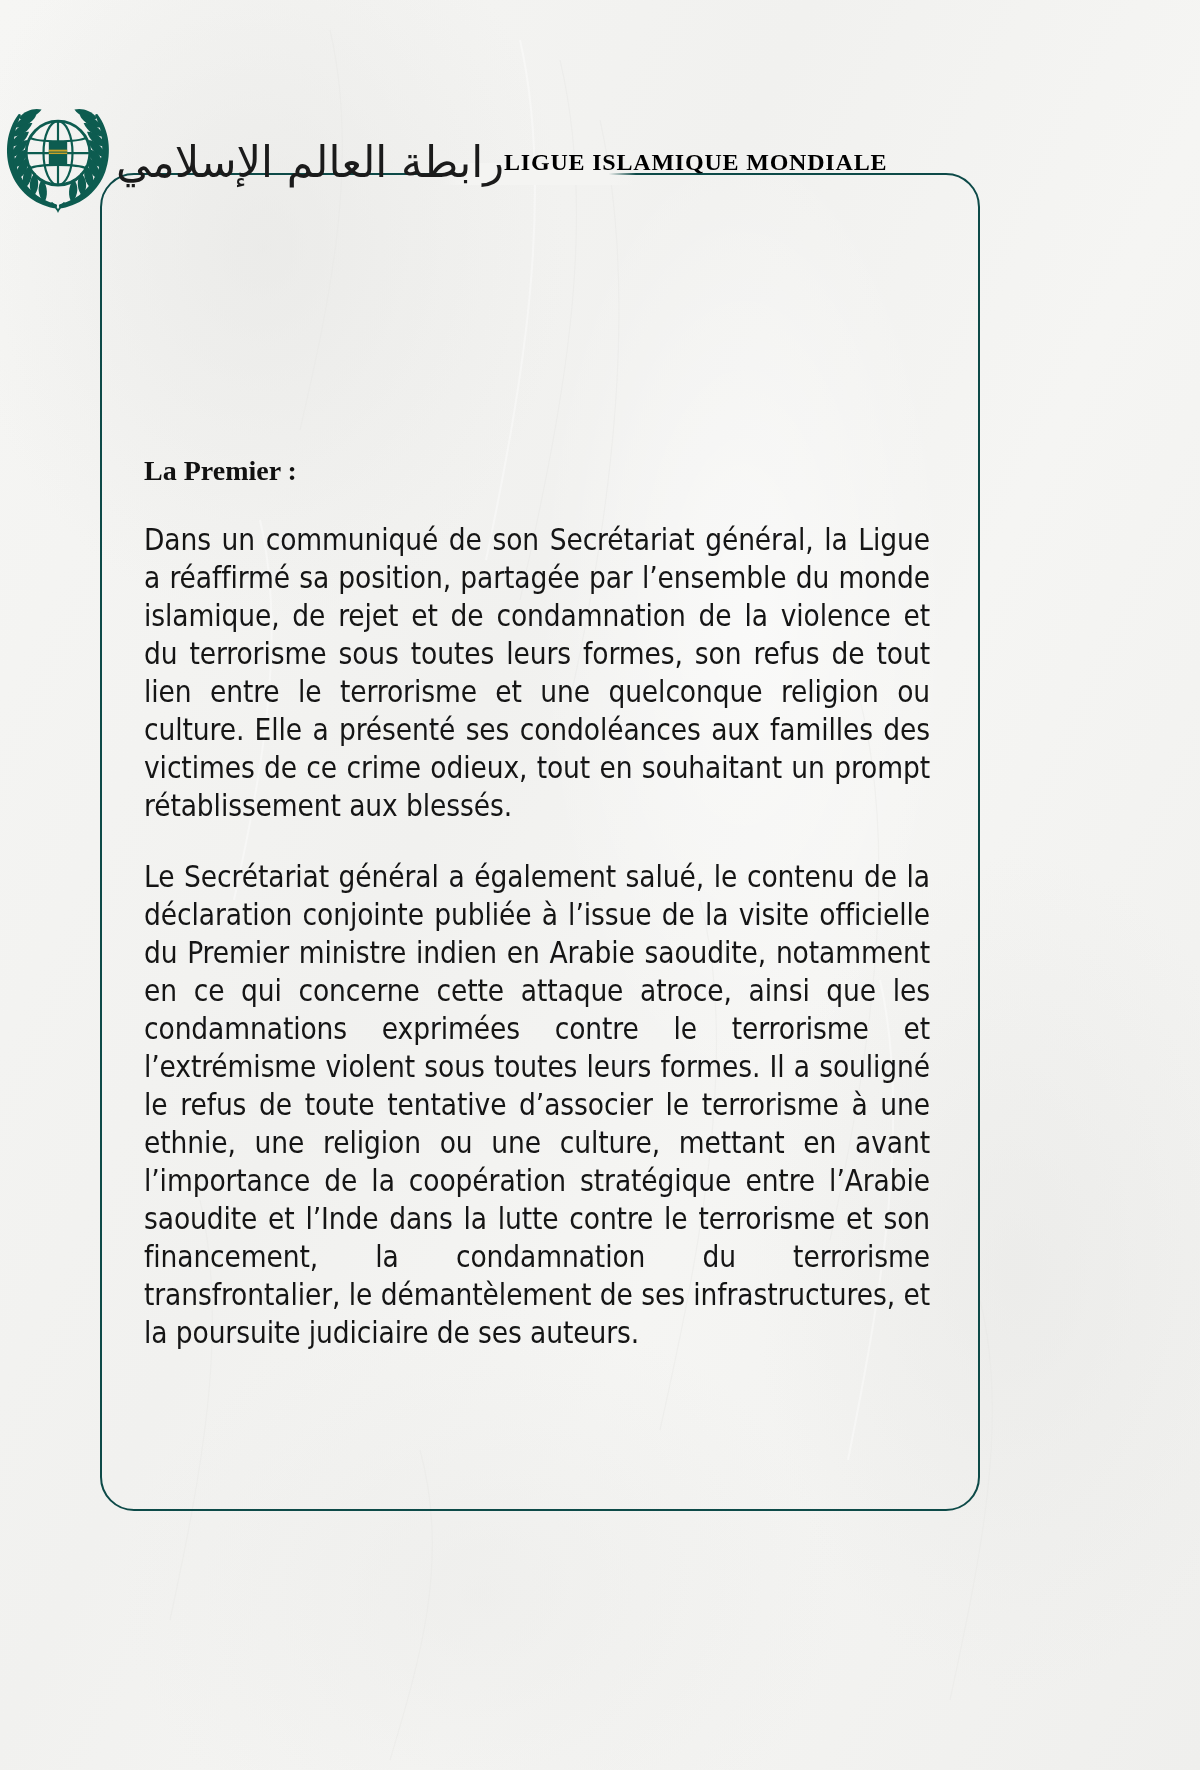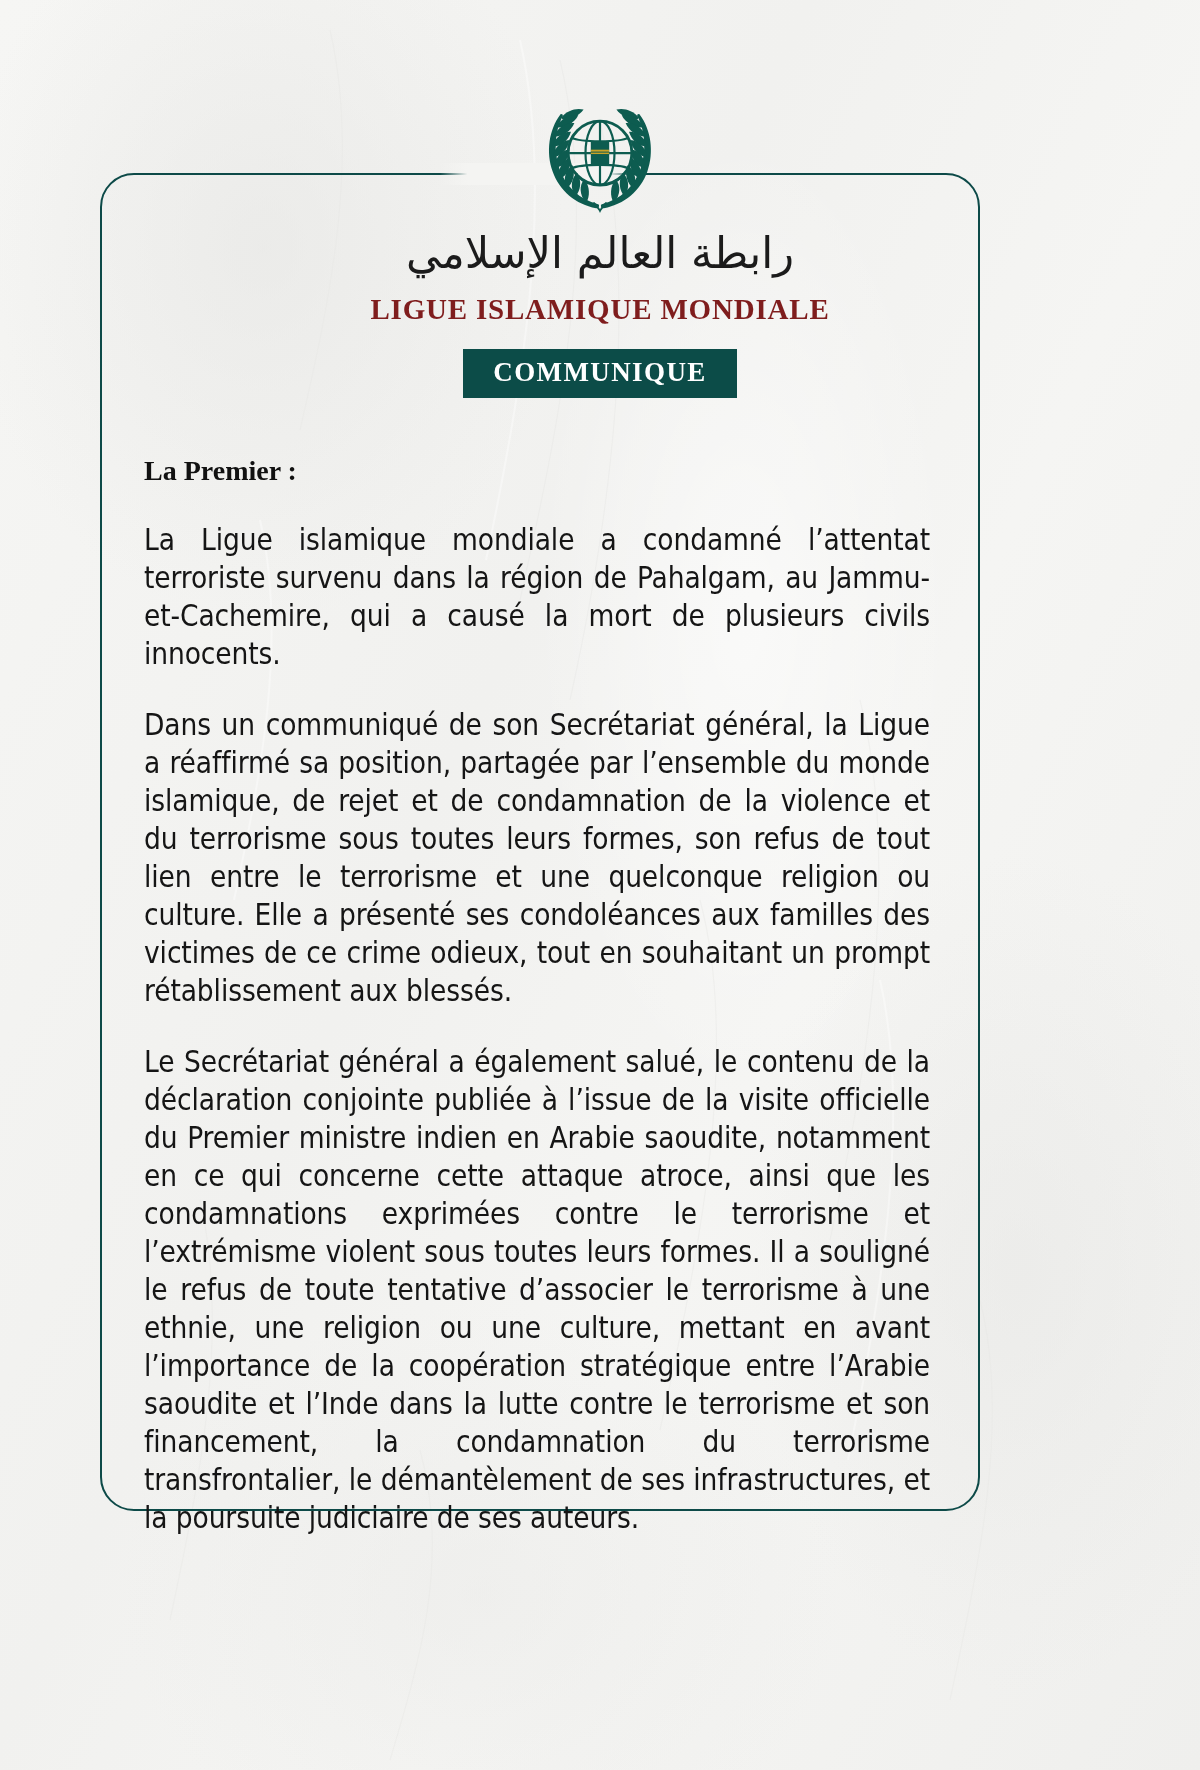--- a/index.html
+++ b/index.html
@@ -70,21 +70,21 @@
        rgba(244,244,242,0) 100%);
   }
 
   
   .header {
     position: absolute;
     left: 0;
     right: 0;
     top: 96px;
     display: flex;
-    flex-direction: column;
+    flex-direction: row;
     align-items: center;
   }
 
   .logo {
     width: 116px;
     height: 118px;
     display: block;
   }
 
   .org-arabic {
@@ -95,23 +95,23 @@
     color: #1b1b1b;
     direction: rtl;
     letter-spacing: 0px;
     white-space: nowrap;
   }
 
   .org-latin {
     margin-top: 14px;
     font-family: "Liberation Serif", "DejaVu Serif", serif;
     font-weight: bold;
-    font-size: 29px;
+    font-size: 24px;
     letter-spacing: 0.8px;
-    color: #7f1d1d;
+    color: #000000;
     white-space: nowrap;
   }
 
   .badge {
     margin-top: 23px;
     background: #0c4c48;
     color: #ffffff;
     font-family: "Liberation Serif", "DejaVu Serif", serif;
     font-weight: bold;
     font-size: 27px;
@@ -228,26 +228,24 @@
         <rect x="101" y="95" width="38" height="48" fill="#0d5c50"></rect>
         <rect x="101" y="111" width="38" height="9" fill="#c9a227"></rect>
         <rect x="101" y="115" width="38" height="2" fill="#0d5c50"></rect>
       </g>
     </svg>
 
     <div class="org-arabic">رابطة العالم الإسلامي</div>
 
     <div class="org-latin">LIGUE ISLAMIQUE MONDIALE</div>
 
-    <div class="badge">COMMUNIQUE</div>
   </div>
 
   <div class="body-wrap">
     <div class="dateline">La Premier :</div>
 
-    <p class="para">La Ligue islamique mondiale a condamné l’attentat terroriste survenu dans la région de Pahalgam, au Jammu-et-Cachemire, qui a causé la mort de plusieurs civils innocents.</p>
 
     <p class="para">Dans un communiqué de son Secrétariat général, la Ligue a réaffirmé sa position, partagée par l’ensemble du monde islamique, de rejet et de condamnation de la violence et du terrorisme sous toutes leurs formes, son refus de tout lien entre le terrorisme et une quelconque religion ou culture. Elle a présenté ses condoléances aux familles des victimes de ce crime odieux, tout en souhaitant un prompt rétablissement aux blessés.</p>
 
     <p class="para">Le Secrétariat général a également salué, le contenu de la déclaration conjointe publiée à l’issue de la visite officielle du Premier ministre indien en Arabie saoudite, notamment en ce qui concerne cette attaque atroce, ainsi que les condamnations exprimées contre le terrorisme et l’extrémisme violent sous toutes leurs formes. Il a souligné le refus de toute tentative d’associer le terrorisme à une ethnie, une religion ou une culture, mettant en avant l’importance de la coopération stratégique entre l’Arabie saoudite et l’Inde dans la lutte contre le terrorisme et son financement, la condamnation du terrorisme transfrontalier, le démantèlement de ses infrastructures, et la poursuite judiciaire de ses auteurs.</p>
   </div>
 
 </div>
 
 </body></html>

